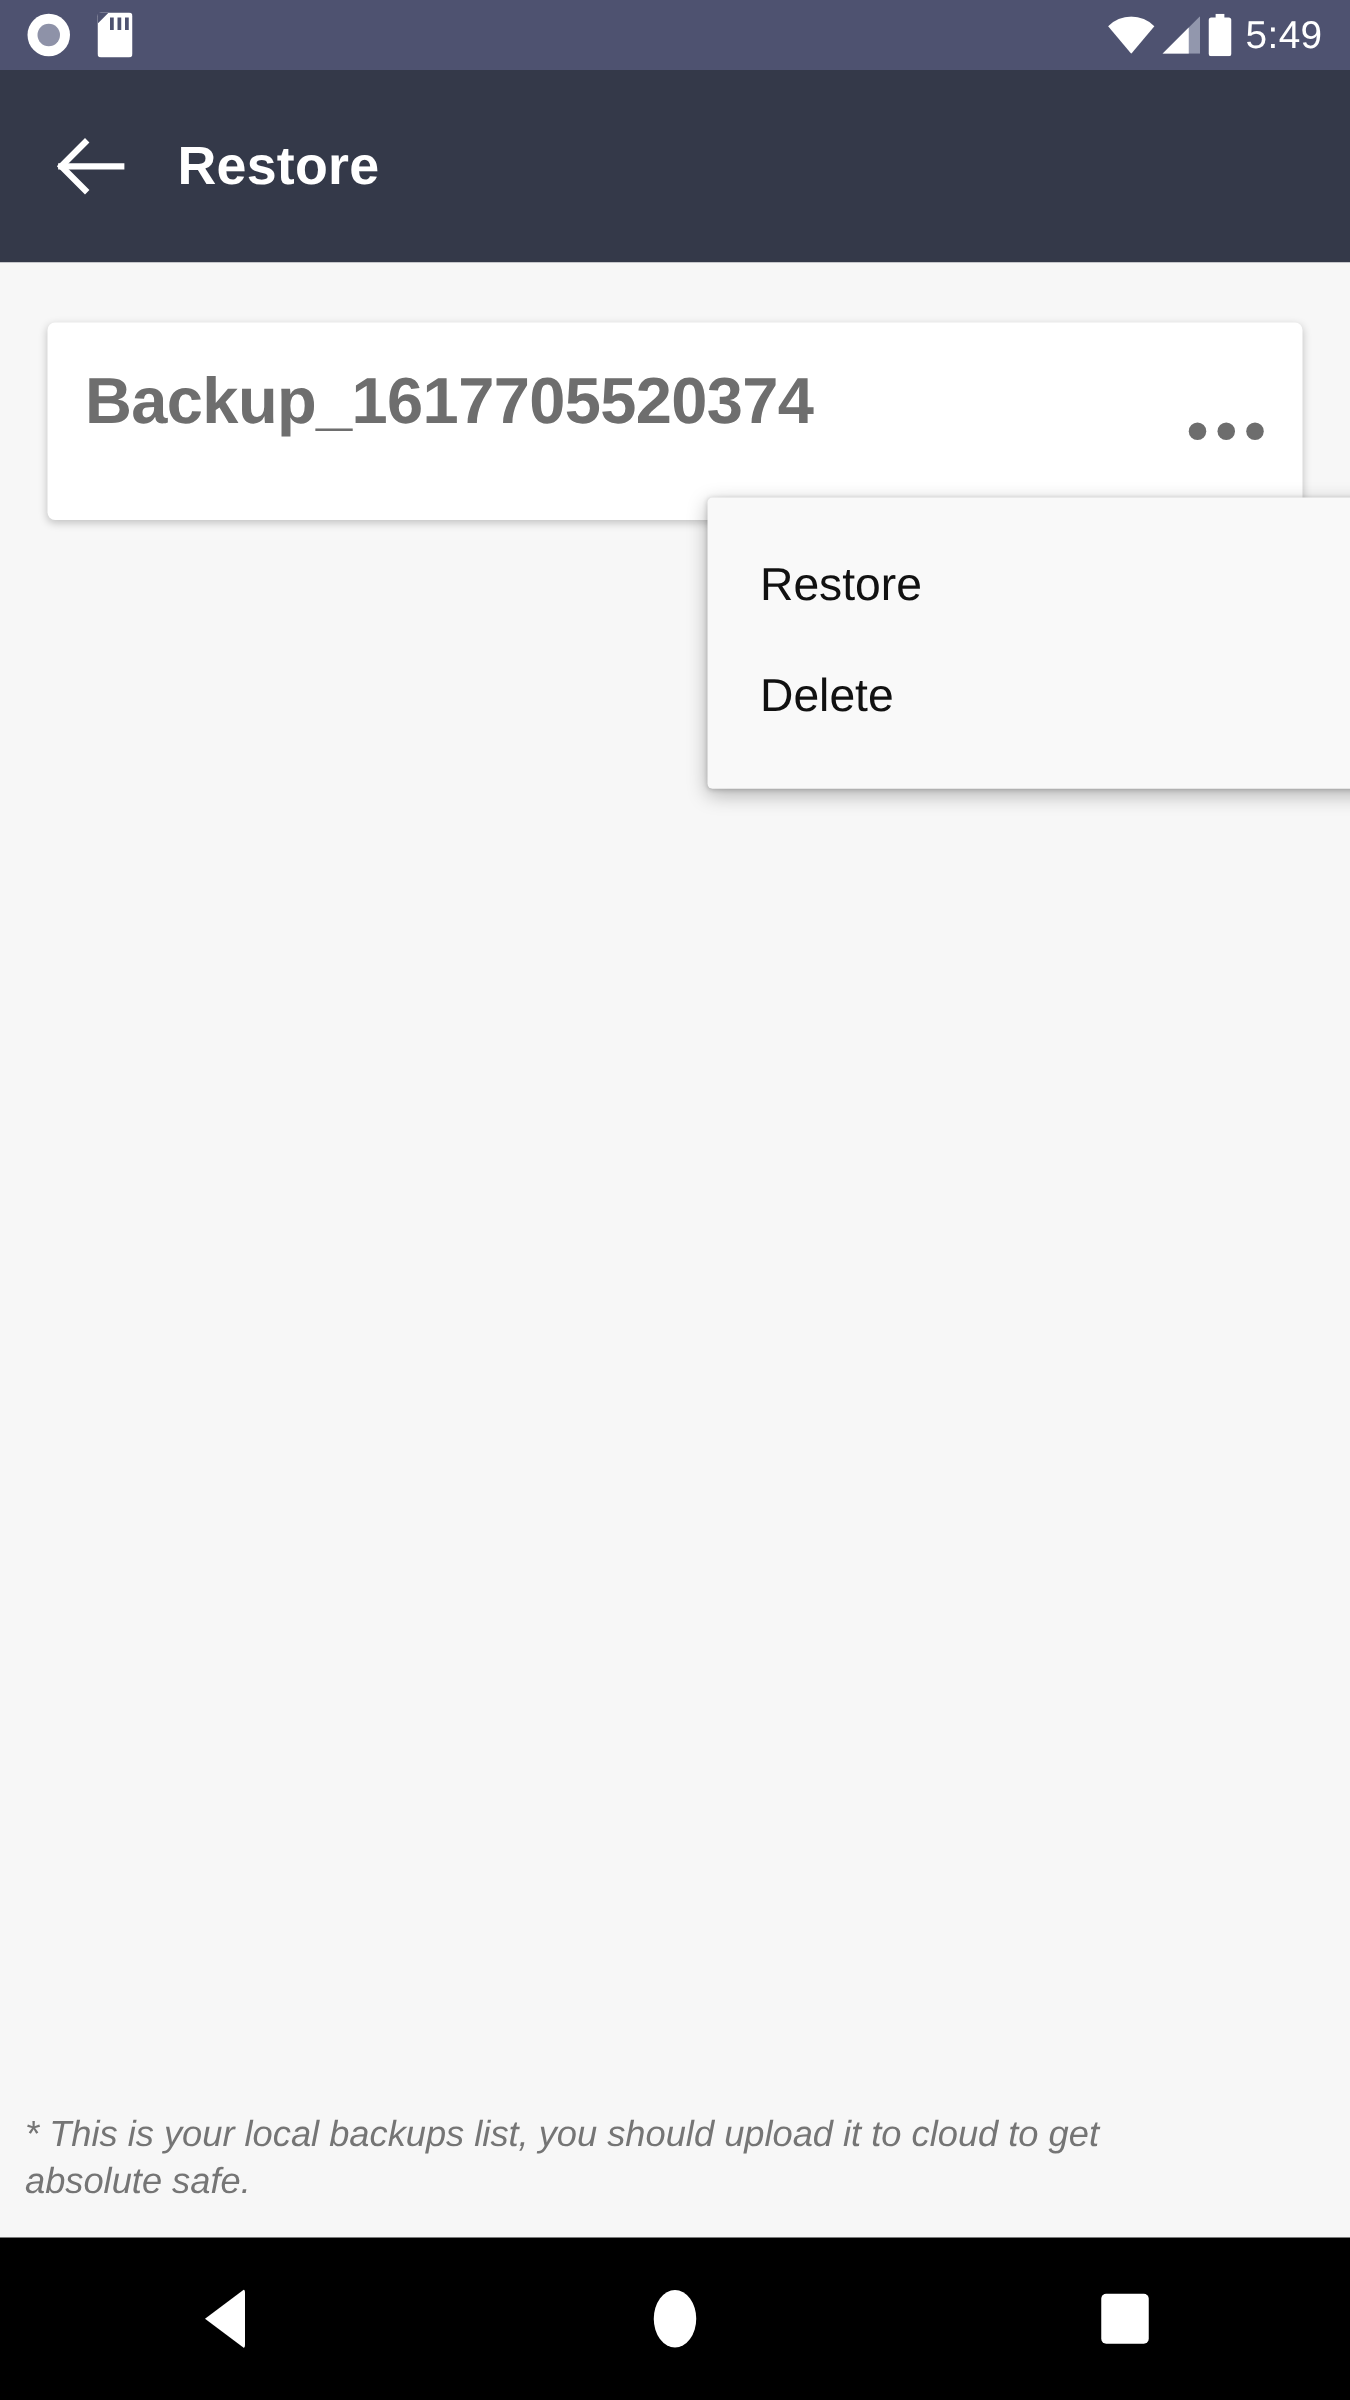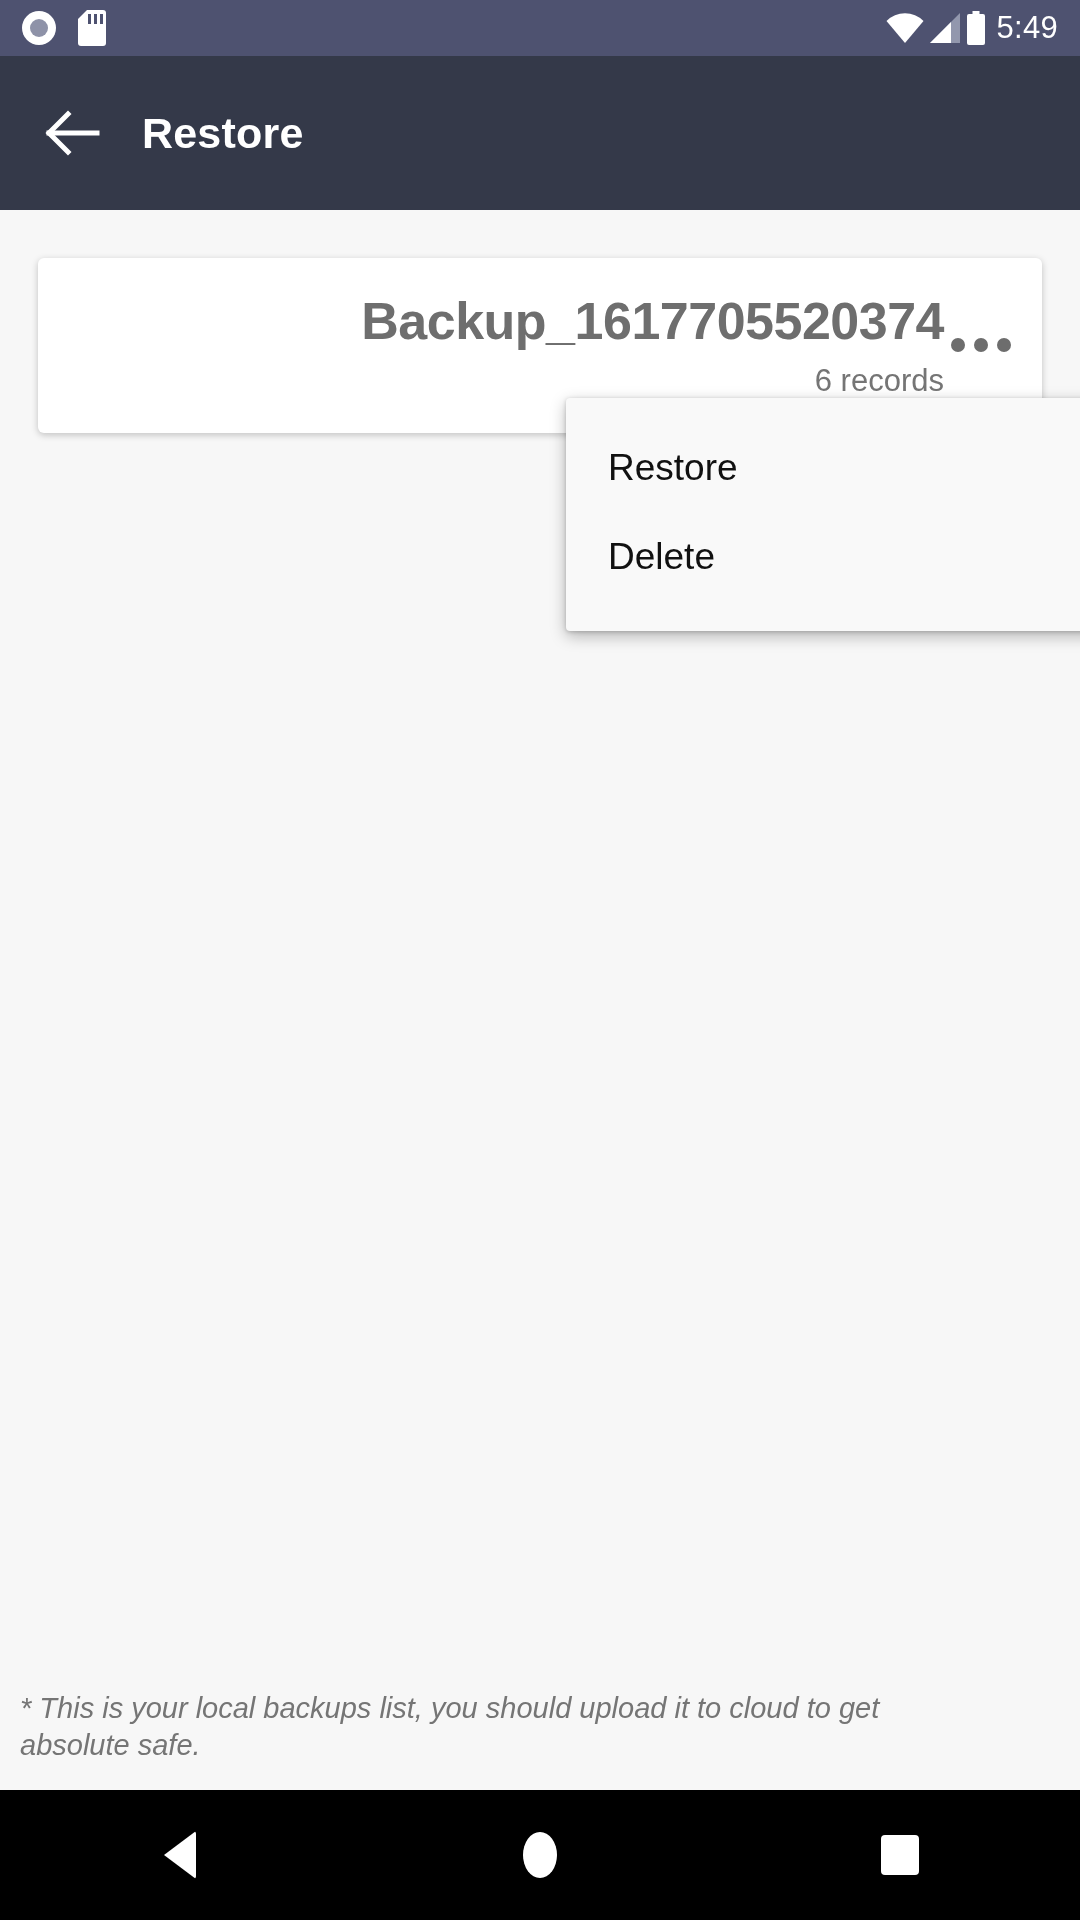--- a/index.html
+++ b/index.html
@@ -135,21 +135,20 @@
     left: 38px;
     width: 1004px;
     background: #ffffff;
     border-radius: 6px;
     box-shadow: 0 2px 7px rgba(0,0,0,0.22);
     padding: 36px 30px 34px 30px;
   }
   .card-row {
     display: flex;
     align-items: flex-start;
-    text-align: right;
   }
   .card-text { flex: 1; min-width: 0; }
 
   .backup-title {
     font-size: 52px;
     font-weight: 700;
     color: #6e6e6e;
     line-height: 1.06;
     letter-spacing: -0.5px;
     white-space: nowrap;
@@ -299,21 +298,20 @@
   </div>
   <div class="app-title">Restore</div>
 </div>
 
 <div class="content">
 
   <div class="backup-card">
     <div class="card-row">
       <div class="card-text">
         <div class="backup-title">Backup_1617705520374</div>
-        <div class="backup-records">6 records</div>
       </div>
       <div class="overflow-button">
         <i></i>
           <i></i>
           <i></i>
       </div>
     </div>
   </div>
 
   <div class="popup-menu">

